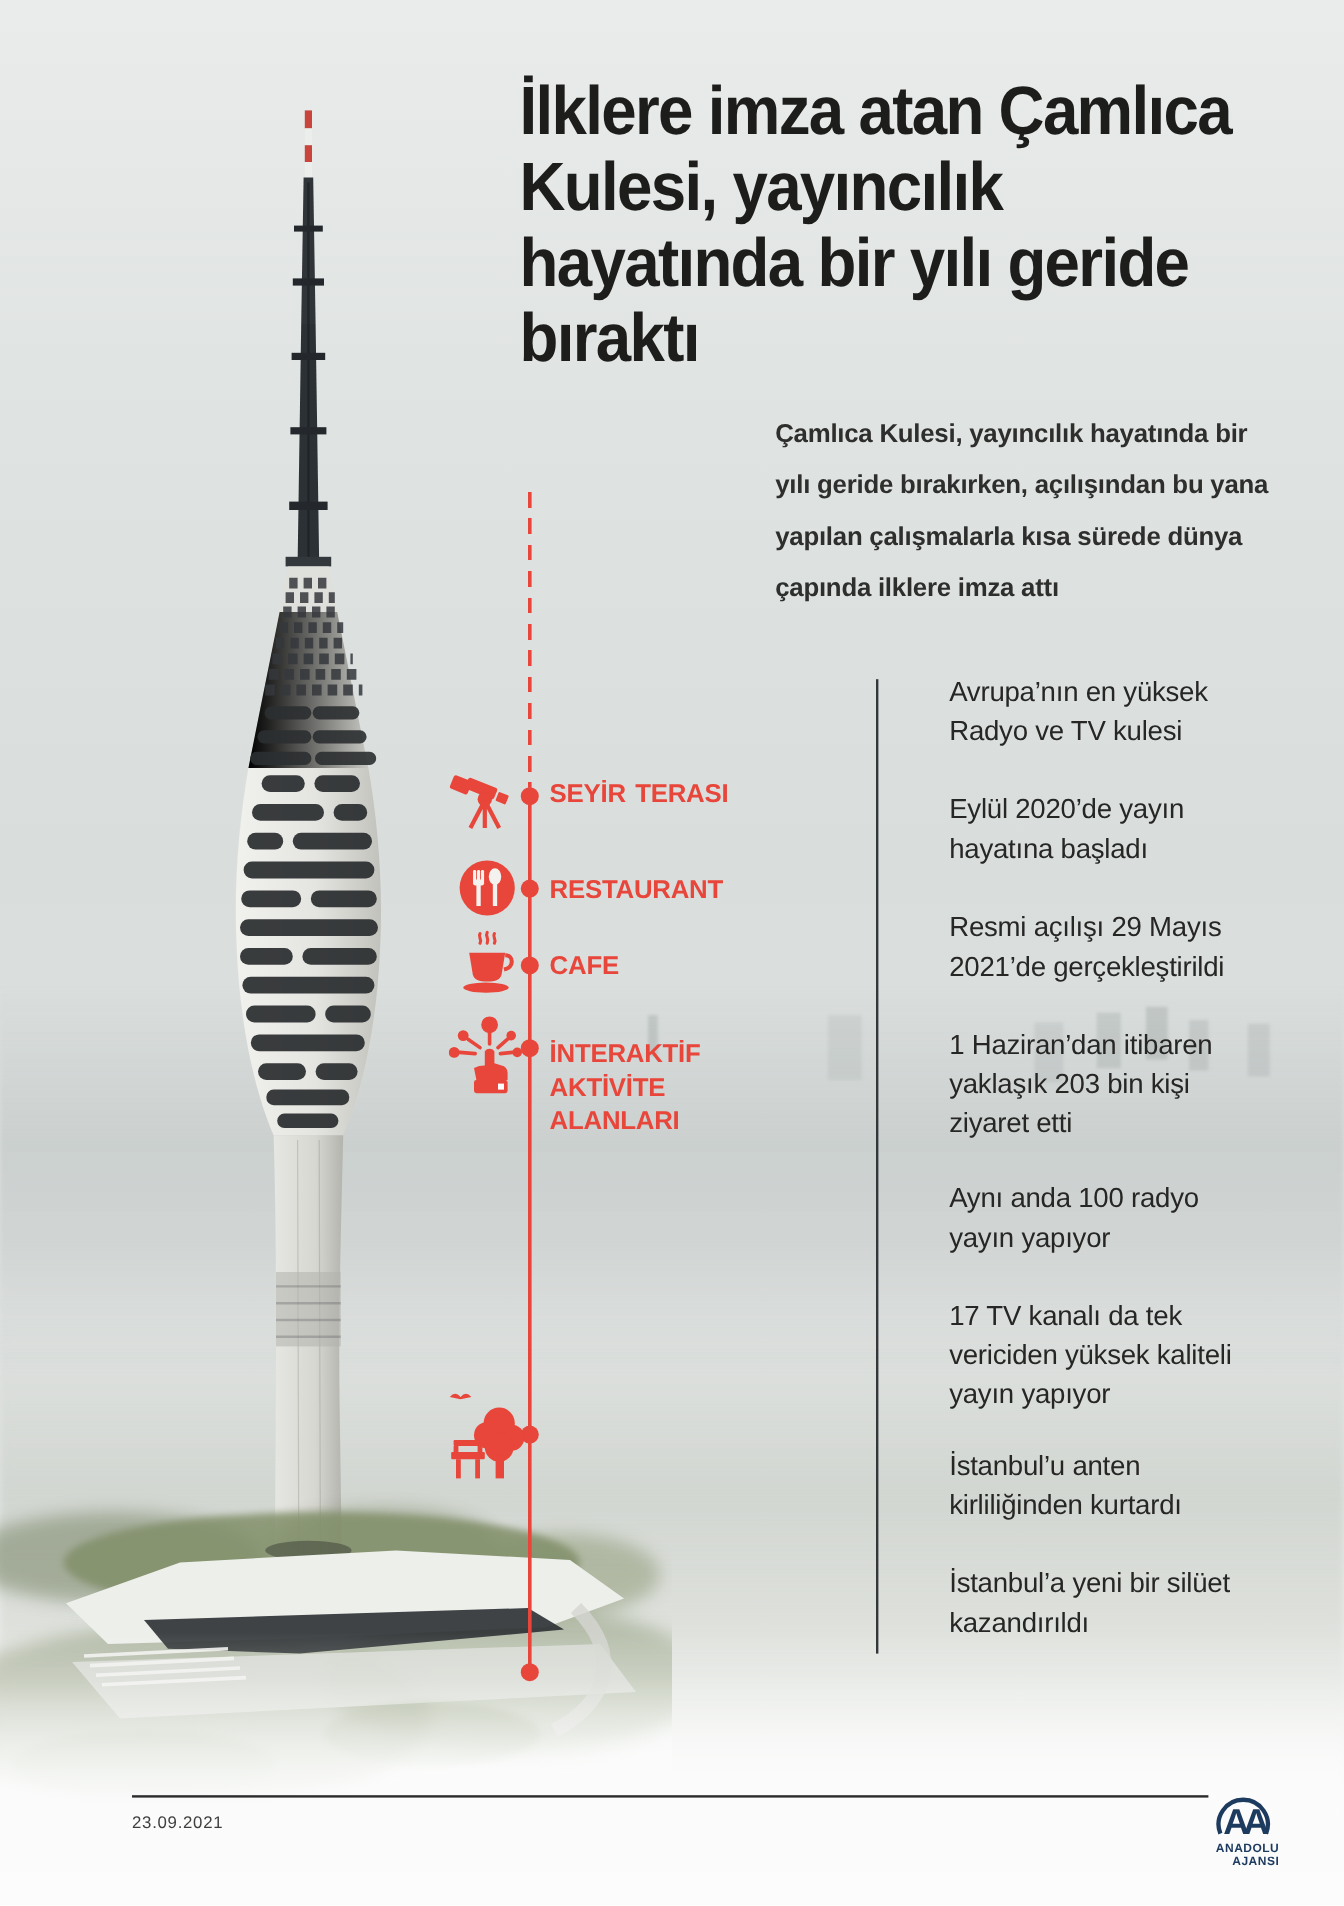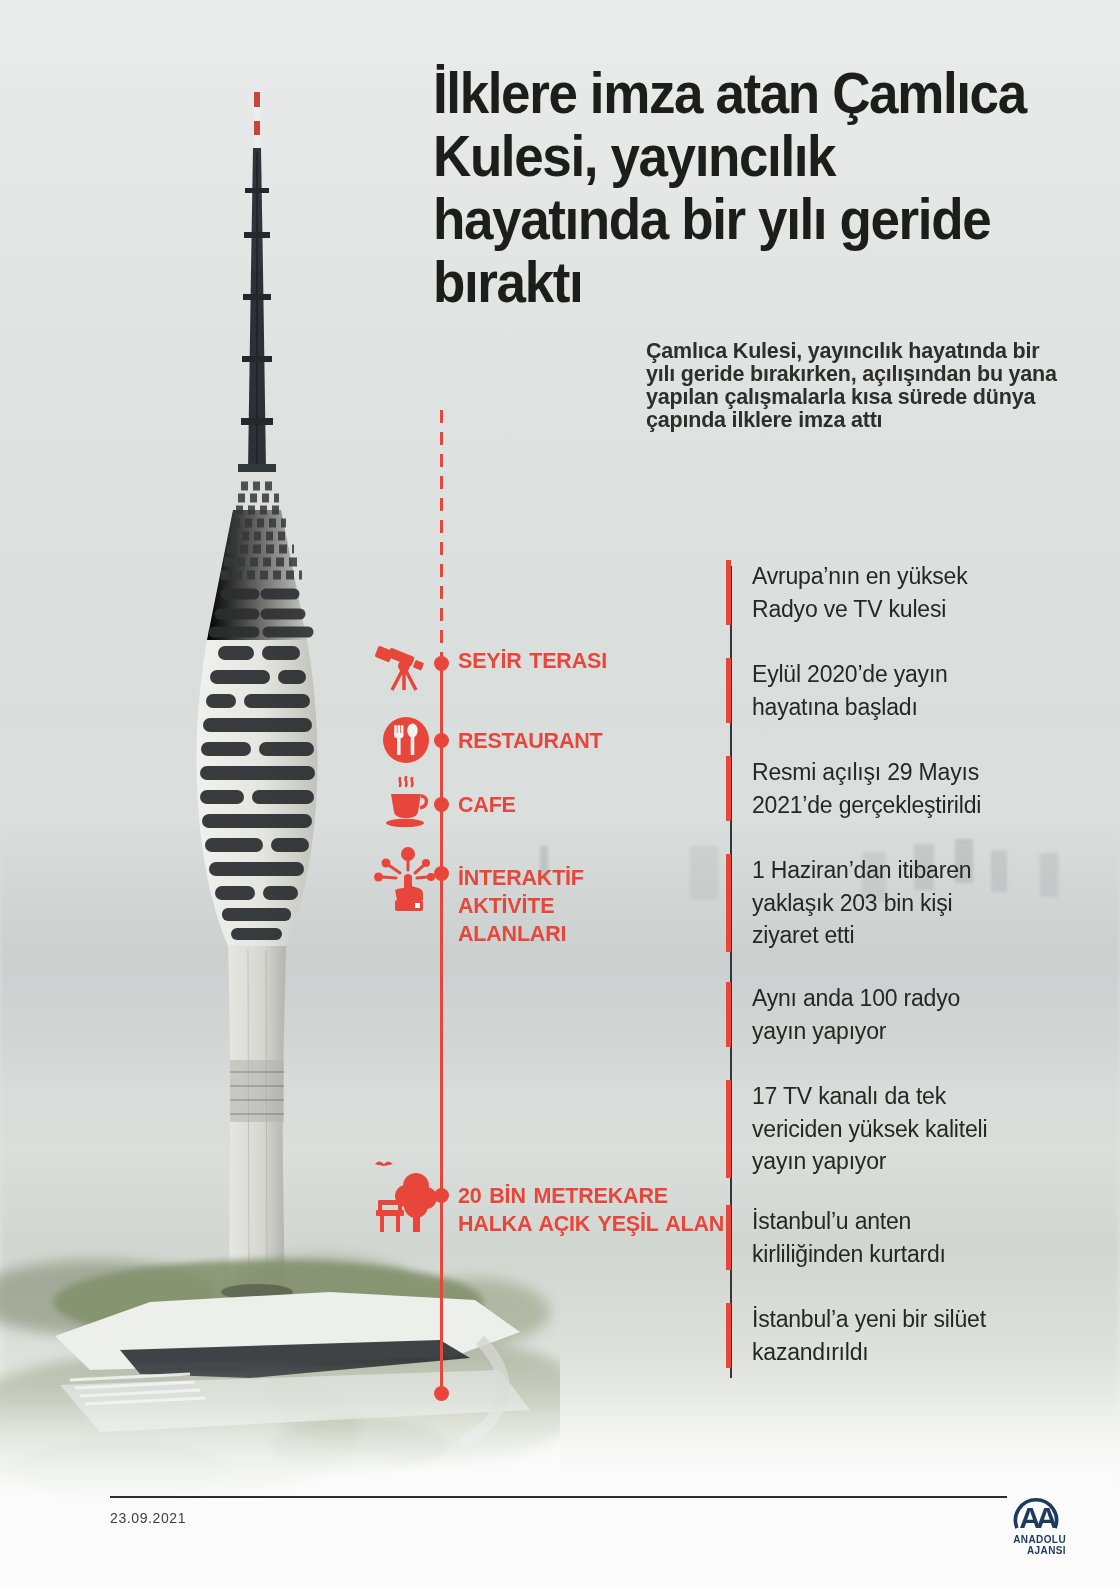--- a/index.html
+++ b/index.html
@@ -36,40 +36,40 @@
 
   
   .headline{
     position:absolute;left:433px;top:62px;width:640px;
     font-size:57px;line-height:63px;font-weight:bold;
     letter-spacing:-1.5px;color:#1d1d1b;
     transform:scaleX(.93);transform-origin:left top;
   }
   .intro{
     position:absolute;left:646px;top:340px;width:420px;
-    font-size:21.5px;line-height:23px;font-weight:bold;
+    font-size:21.5px;line-height:43px;font-weight:bold;
     color:#2e2e2c;letter-spacing:-0.2px;
   }
 
   
   .tl-dashed{
     position:absolute;left:440px;top:410px;width:3px;height:246px;
     background:repeating-linear-gradient(180deg,#e8463a 0 13px,transparent 13px 22px);
   }
   .tl-solid{position:absolute;left:440px;top:656px;width:3px;height:737px;background:#e8463a;}
   .tl-dot{position:absolute;width:15px;height:15px;border-radius:50%;background:#e8463a;left:434px;}
   .feat-label{
     position:absolute;left:458px;color:#e8463a;font-weight:bold;
     font-size:21.5px;line-height:28px;letter-spacing:-0.2px;word-spacing:2px;
   }
   .feat-icon{position:absolute;}
 
   
   .facts-line{position:absolute;left:730px;top:566px;width:2px;height:812px;background:#34373a;}
-  .fact{position:absolute;left:726px;display:flex;}
+  .fact{position:absolute;left:765px;display:flex;align-items:center;}
   .fact-bar{width:5px;background:#e8463a;flex:0 0 5px;}
   .fact-text{
     margin-left:21px;width:258px;
     font-size:23px;line-height:32.5px;color:#262624;font-weight:500;letter-spacing:-0.2px;
   }
 
   
   .footer-rule{position:absolute;left:110px;top:1496px;width:897px;height:2px;background:#2b2b2b;}
   .publish-date{position:absolute;left:110px;top:1510px;font-size:14px;letter-spacing:.6px;color:#3f3f3d;}
   .aa-logo{position:absolute;left:1002px;top:1490px;width:64px;text-align:right;color:#1d3a5f;}
@@ -286,21 +286,20 @@
         <rect x="12" y="60" width="4" height="16"></rect>
       <rect x="28" y="60" width="4" height="16"></rect>
       <rect x="30" y="49" width="4" height="8"></rect>
     </g>
   </svg>
 
   <div class="feat-label" style="top:647px;width:240px">SEYİR TERASI</div>
   <div class="feat-label" style="top:727px;width:240px">RESTAURANT</div>
   <div class="feat-label" style="top:791px;width:240px">CAFE</div>
   <div class="feat-label" style="top:864px;width:150px">İNTERAKTİF AKTİVİTE ALANLARI</div>
-  <div class="feat-label" style="top:1182px;width:272px">20 BİN METREKARE HALKA AÇIK YEŞİL ALAN</div>
 
   <div class="facts-line"></div>
   <div>
     <div class="fact" style="top:560px">
       <div class="fact-bar"></div>
       <div class="fact-text">Avrupa’nın en yüksek Radyo ve TV kulesi</div>
     </div>
     <div class="fact" style="top:658px">
       <div class="fact-bar"></div>
       <div class="fact-text">Eylül 2020’de yayın hayatına başladı</div>

